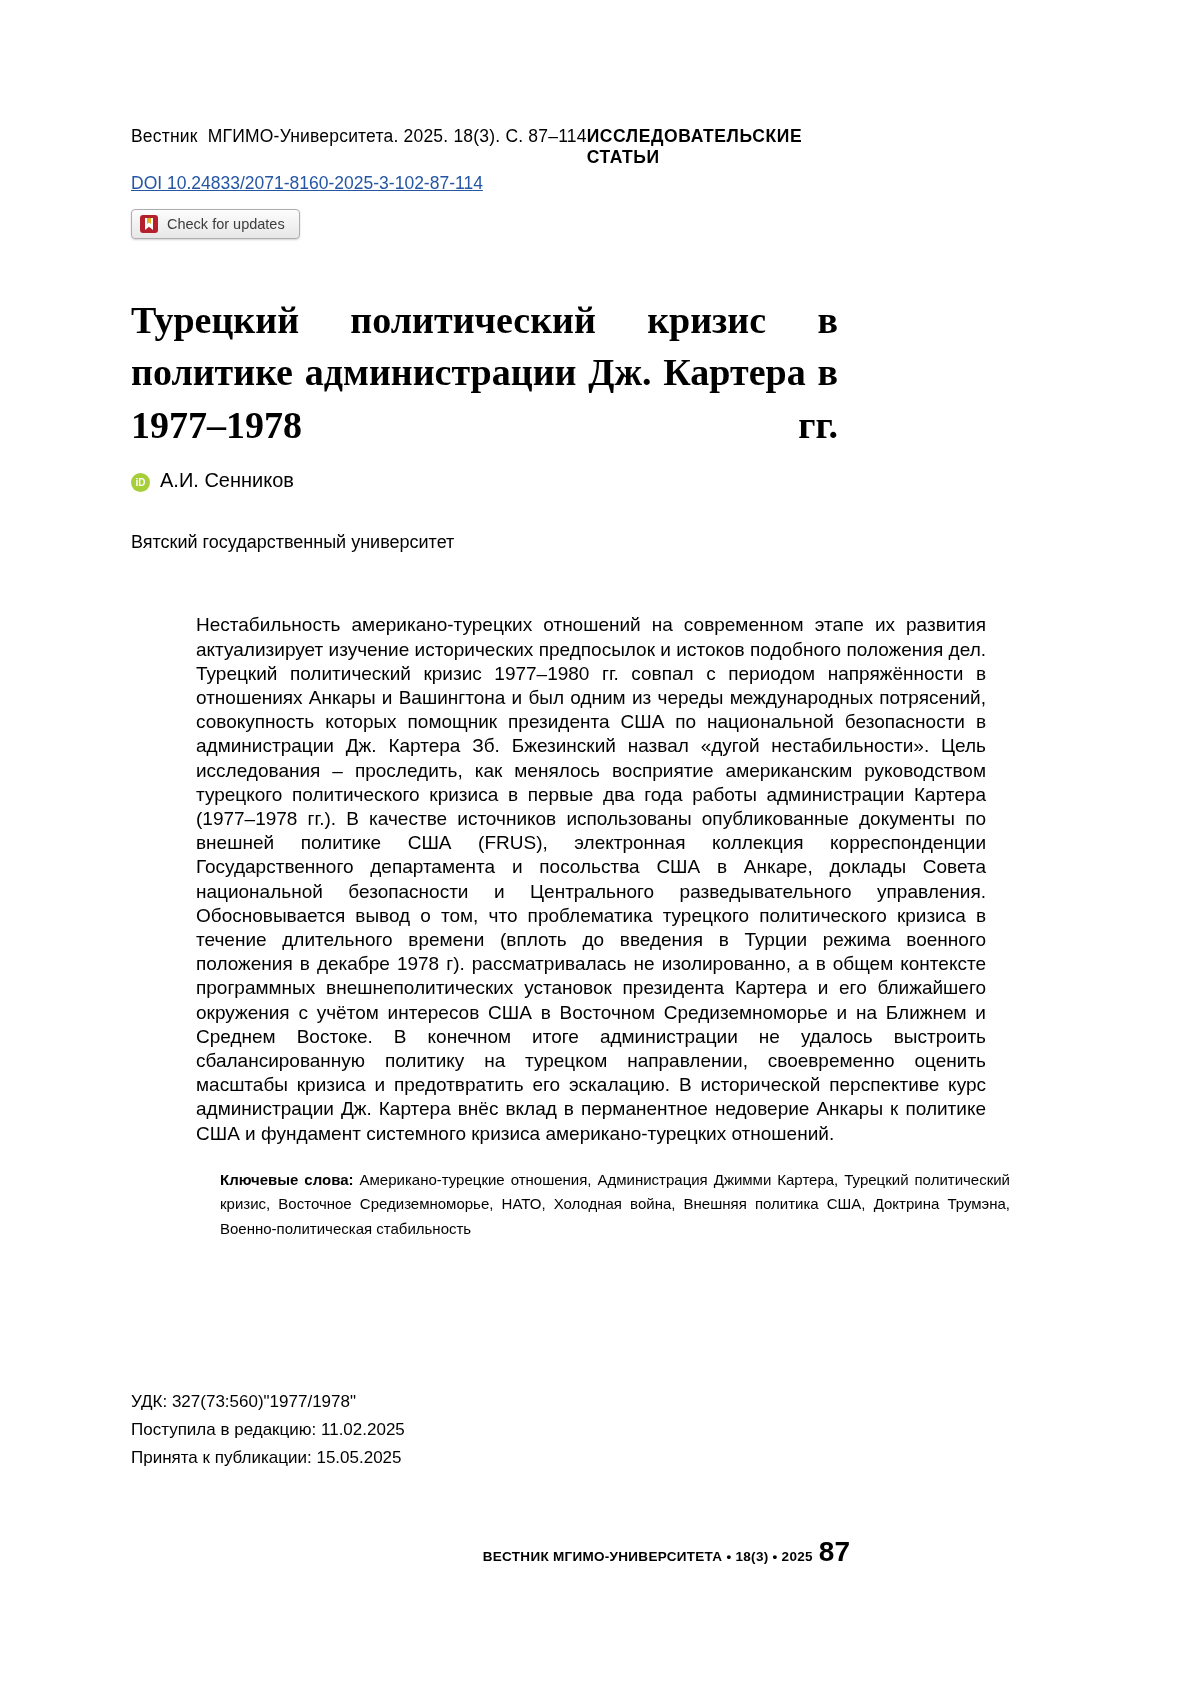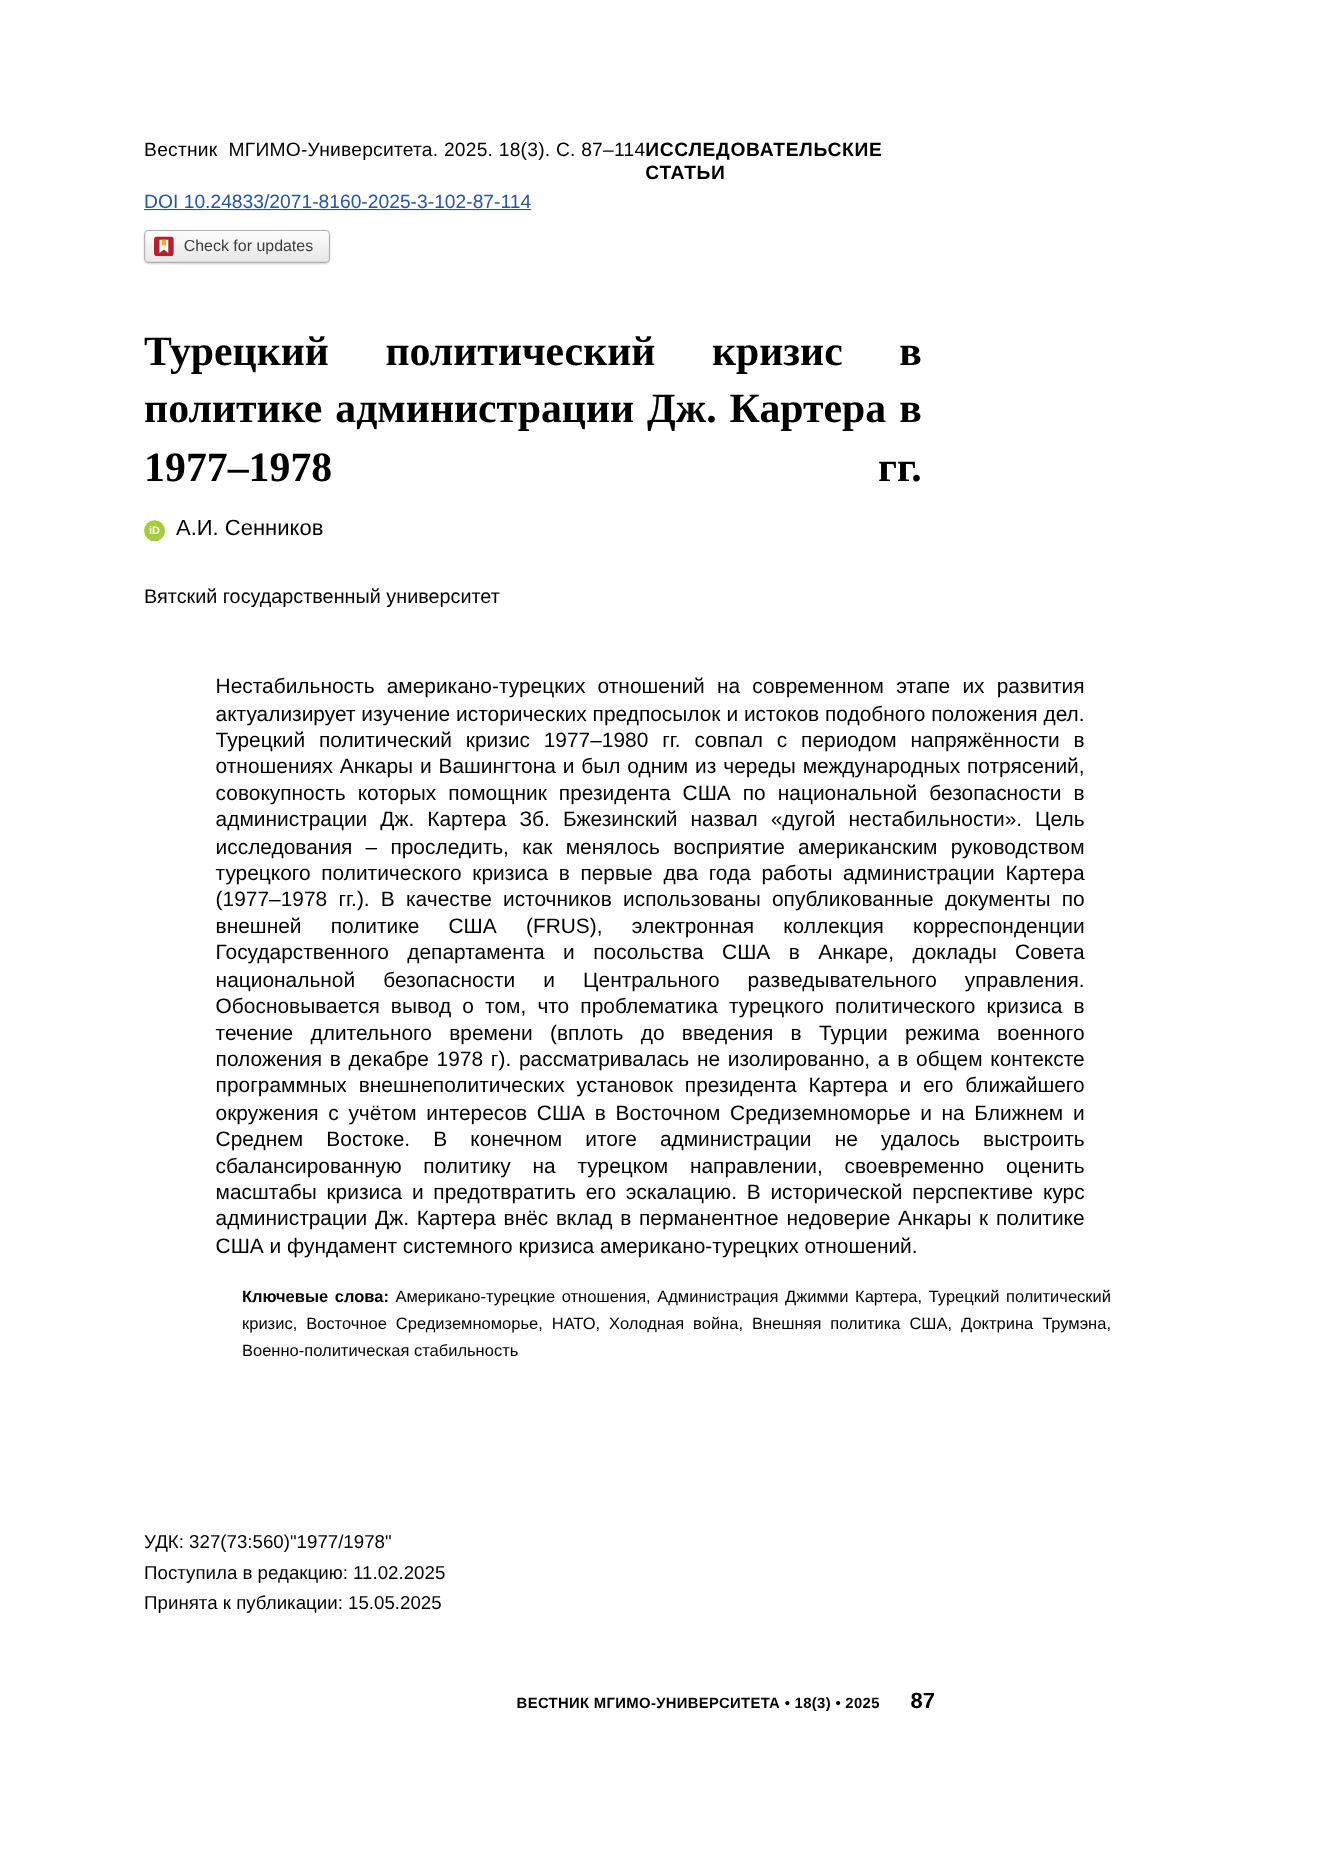--- a/index.html
+++ b/index.html
@@ -118,29 +118,29 @@
     line-height: 28px;
   }
 
   
   .footer {
     position: absolute;
     top: 1536px;
     right: 178px;
     display: flex;
     align-items: baseline;
-    gap: 28px;
+    gap: 6px;
   }
   .footer-journal {
     font-size: 13.5px;
     font-weight: bold;
     letter-spacing: 0.3px;
   }
   .footer-page {
-    font-size: 20px;
+    font-size: 28px;
     font-weight: bold;
   }
 </style>
 </head>
 <body>
 
 <div class="page">
   <div class="content">
 
     <div class="header-row">

